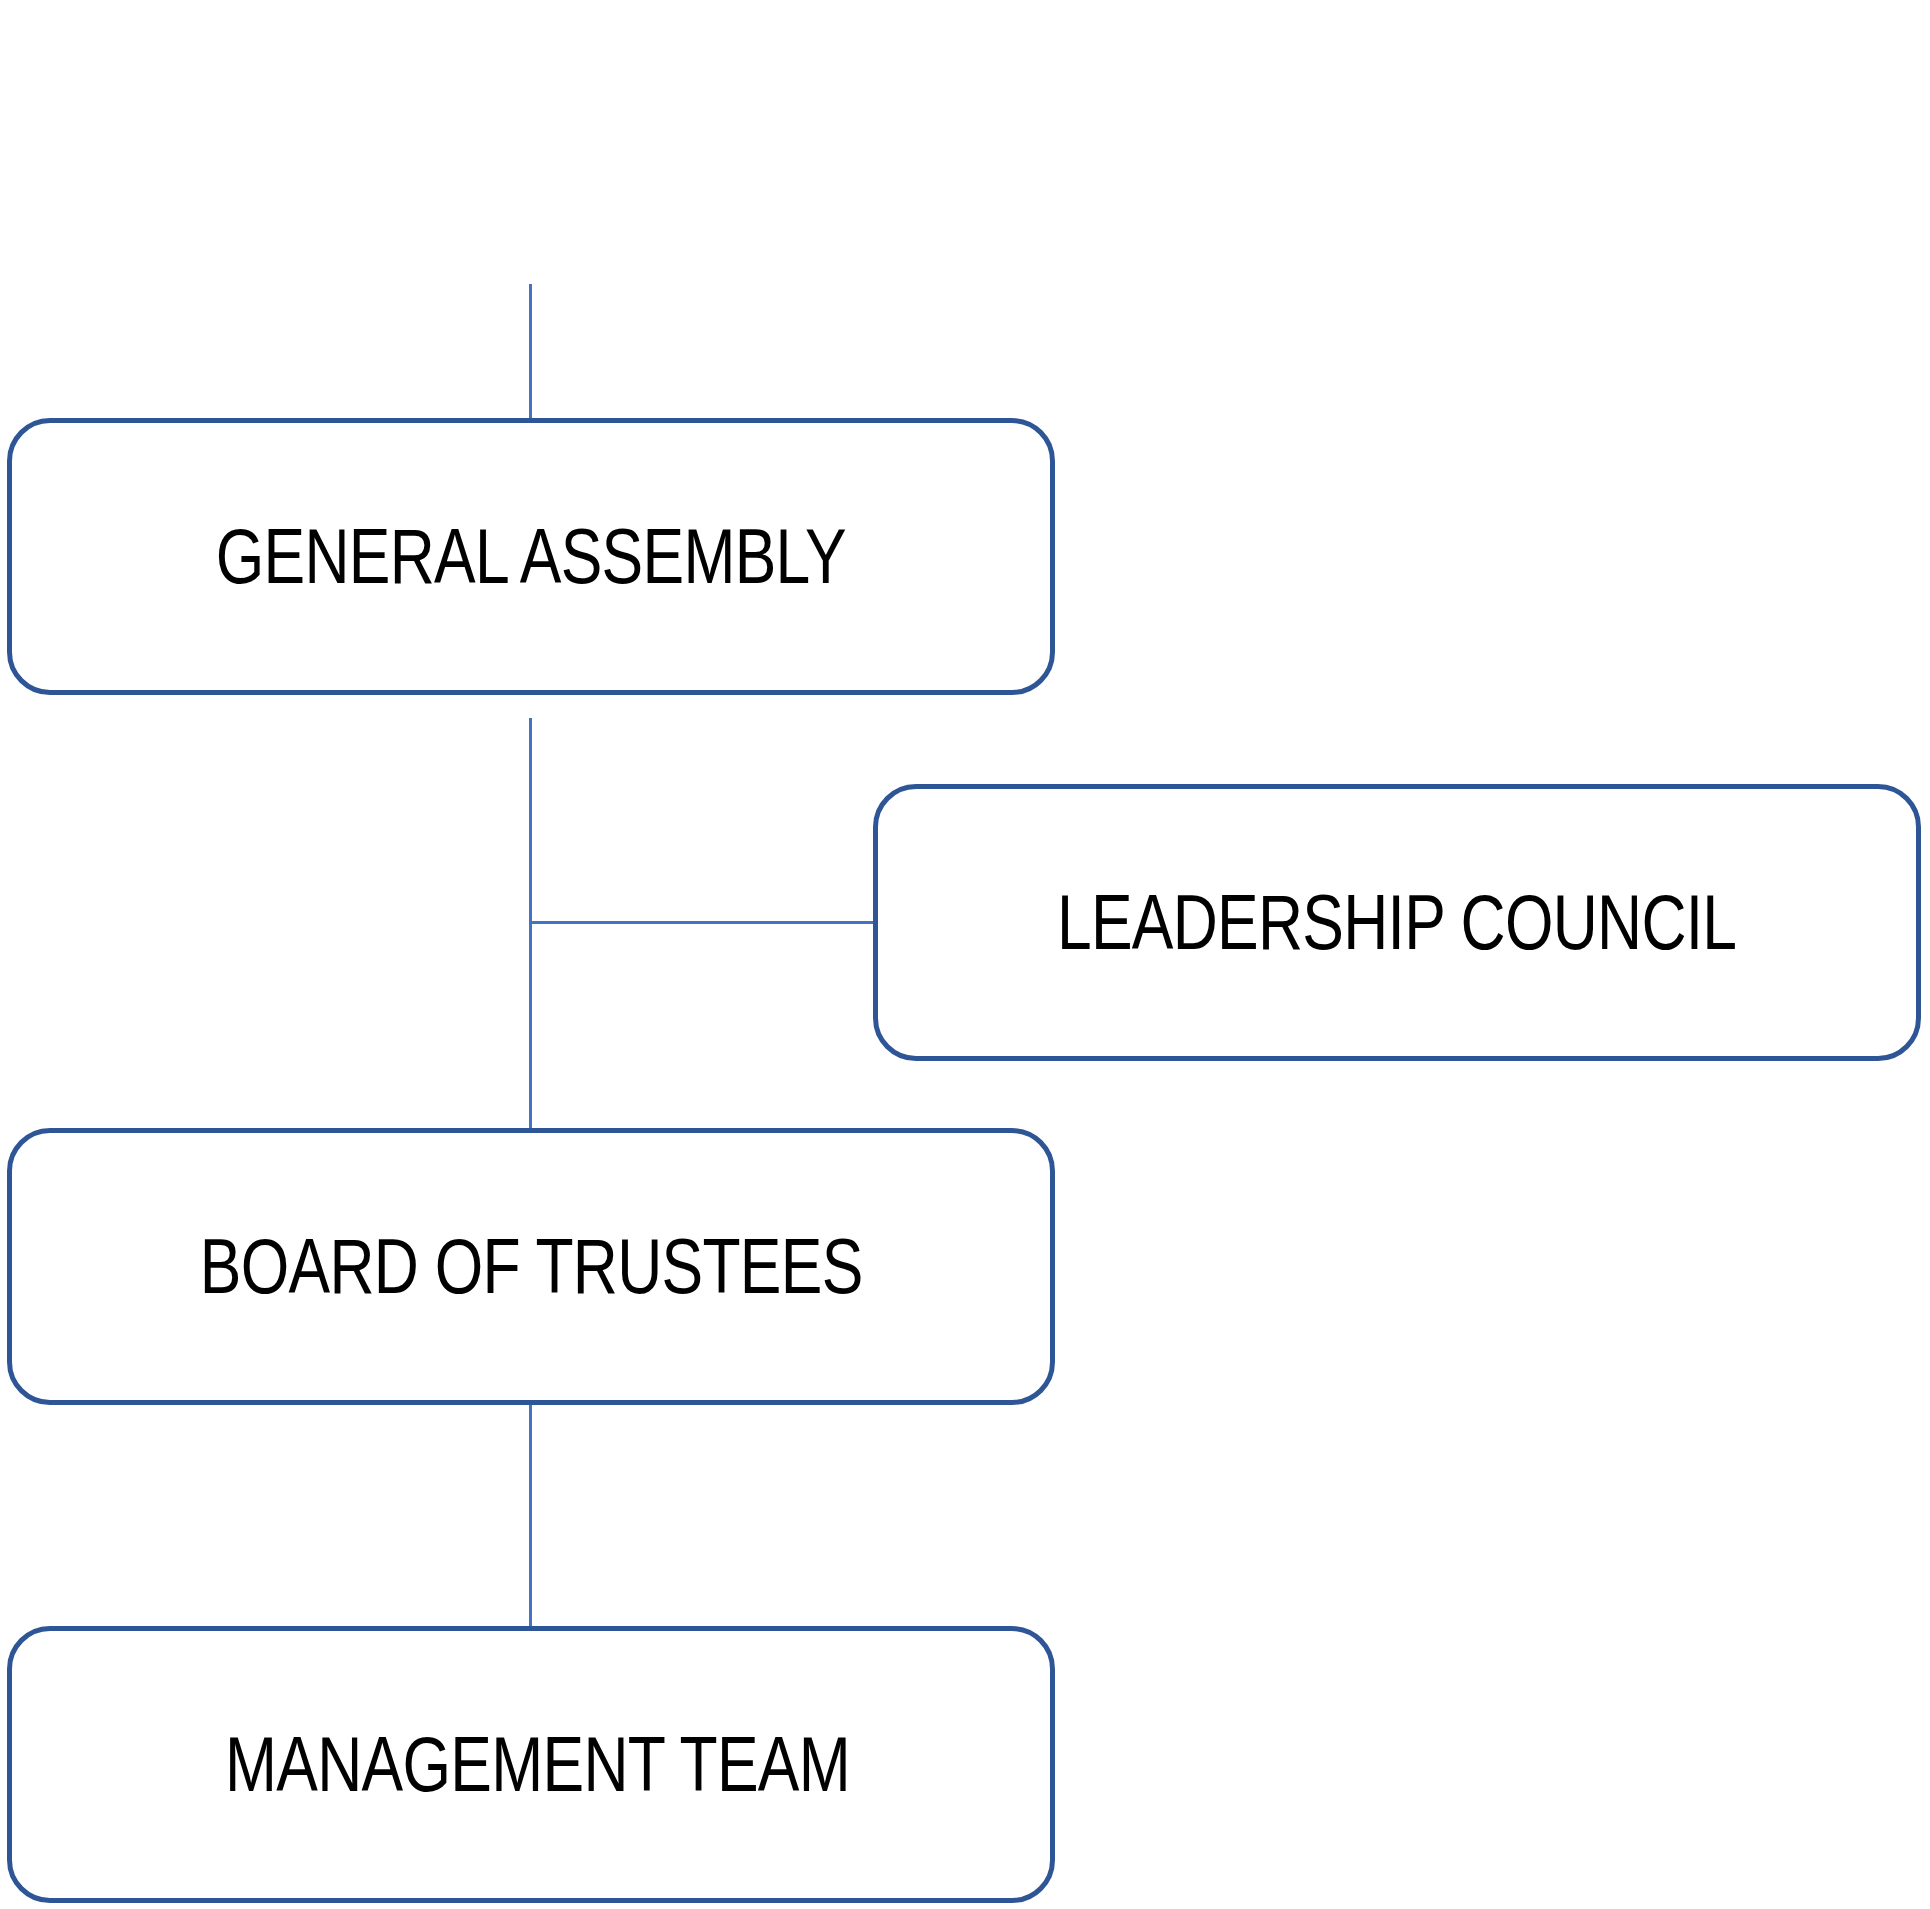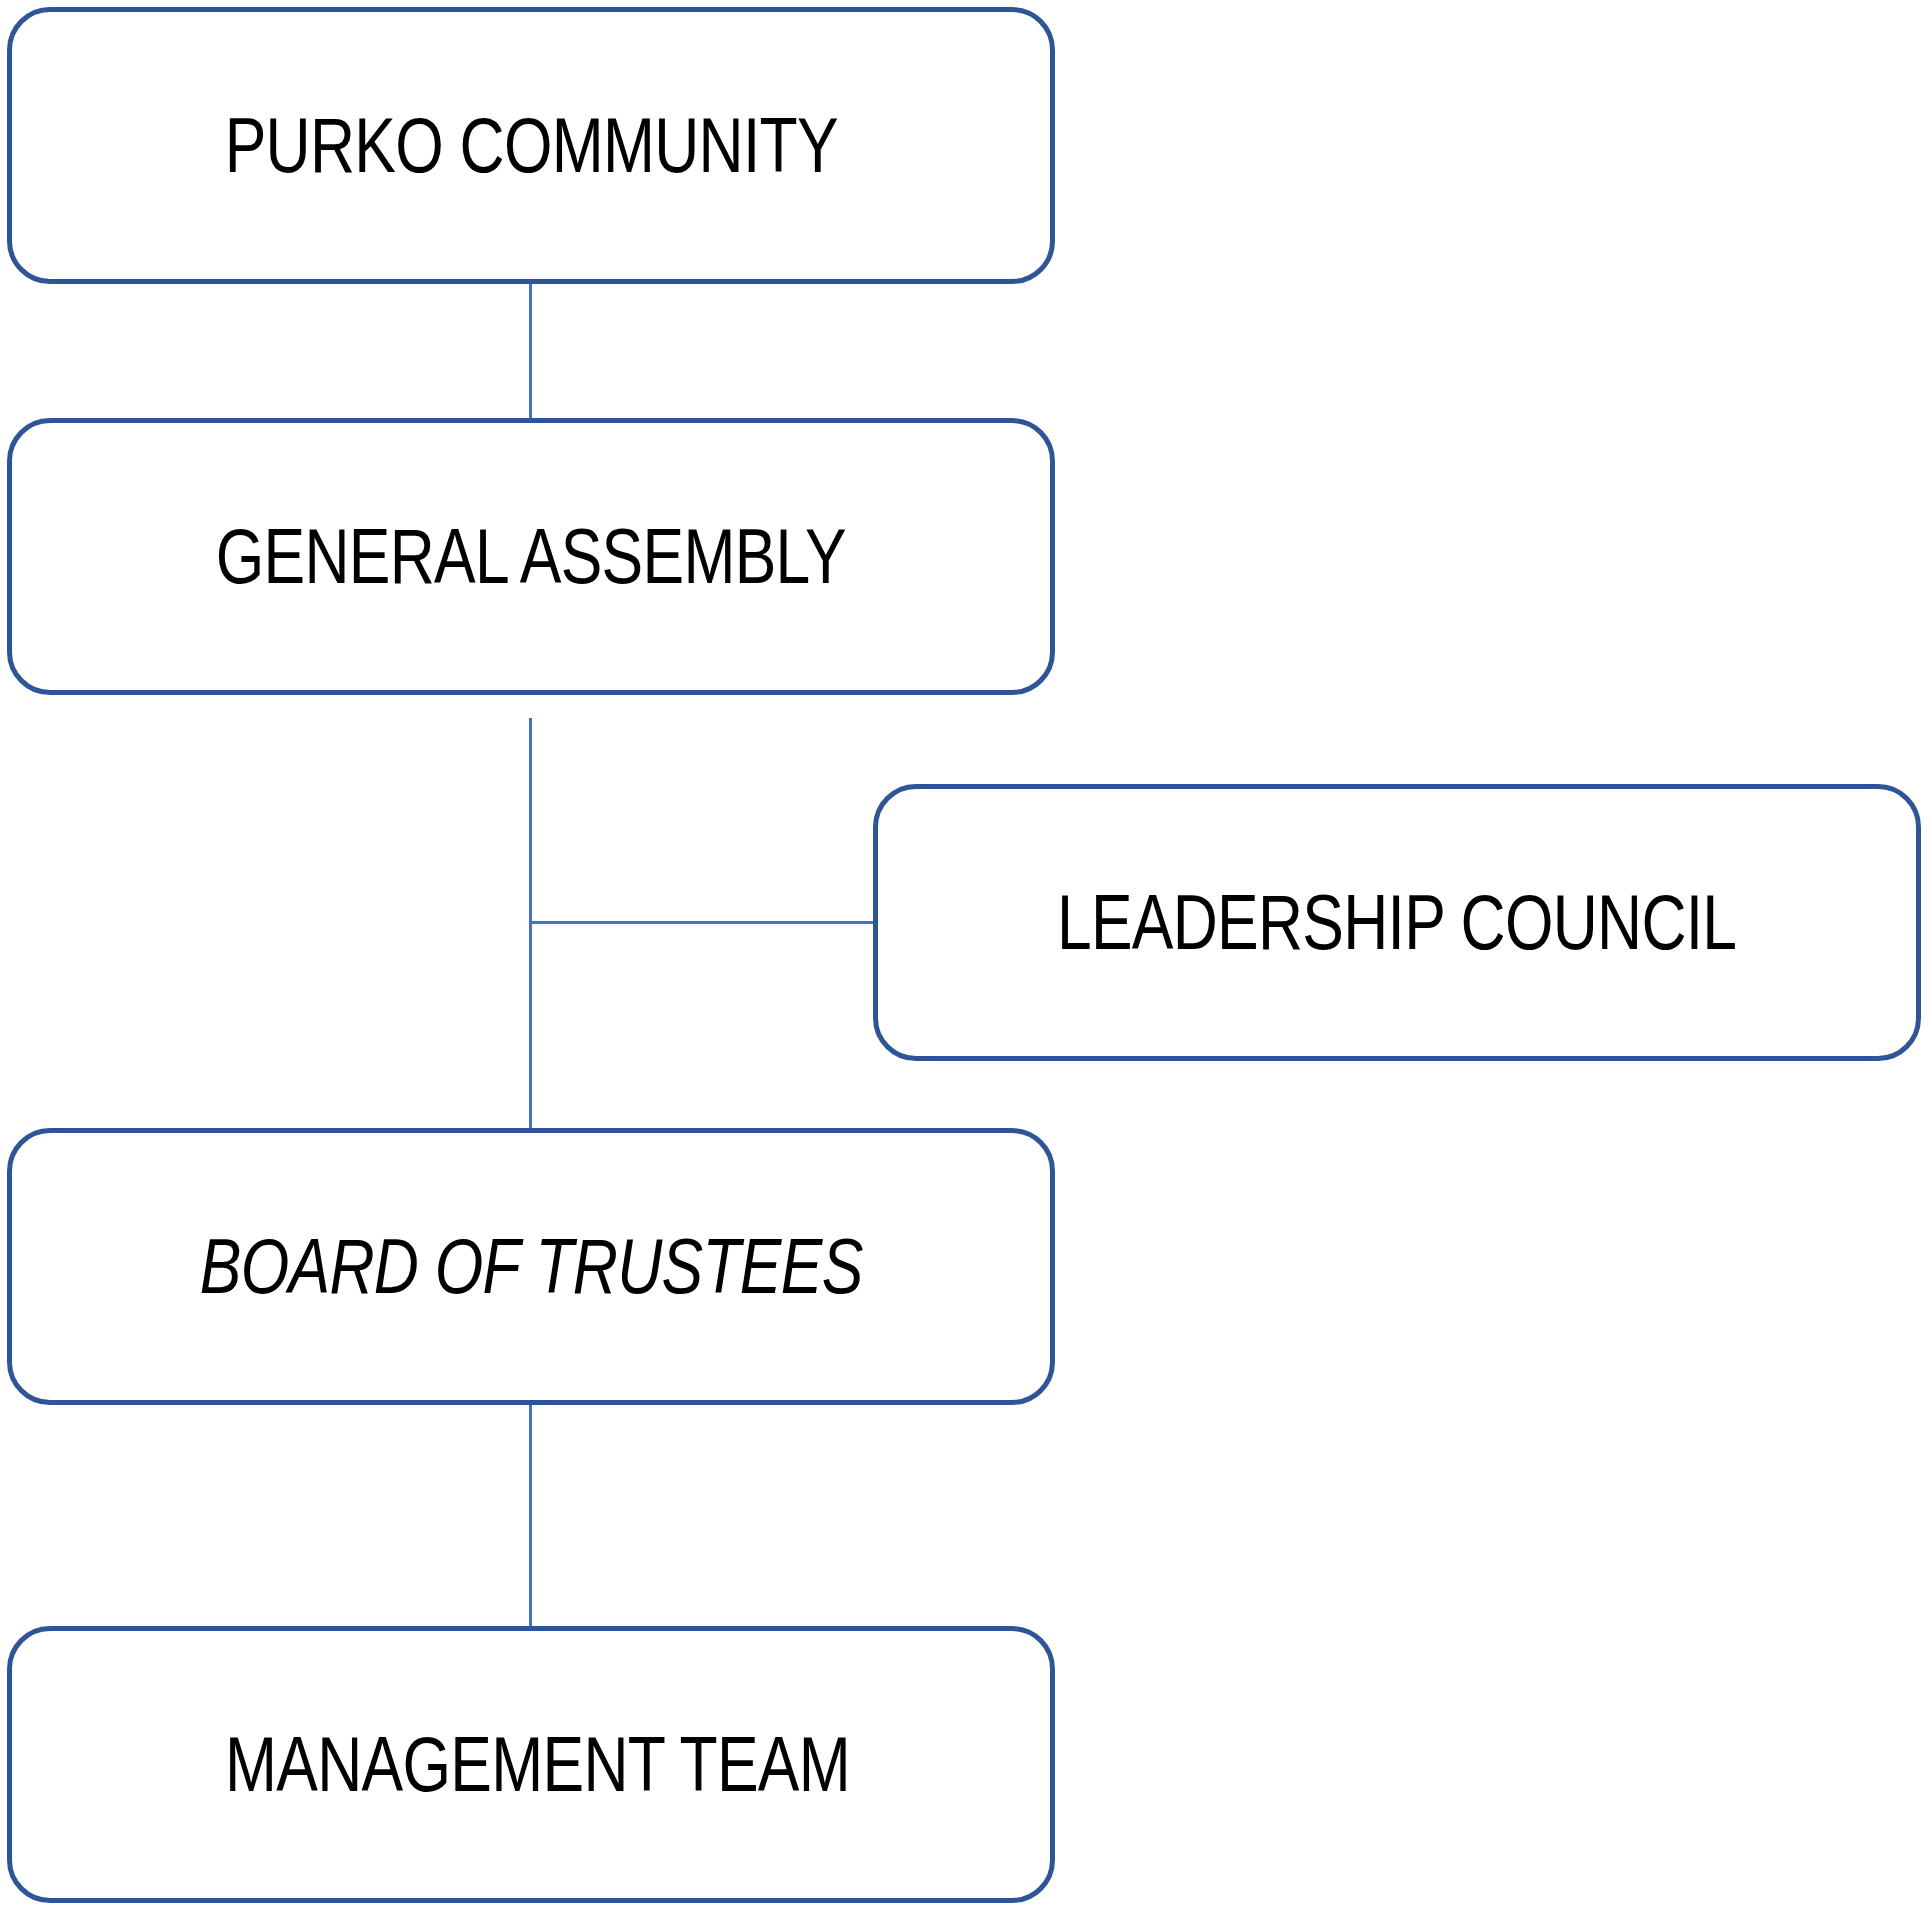--- a/index.html
+++ b/index.html
@@ -36,41 +36,38 @@
     transform: scaleX(0.8);
     transform-origin: center center;
   }
   .conn {
     position: absolute;
     background: #4472C4;
   }
   #node-1 { left: 7px;   top: 7px;    }
   #node-2 { left: 7px;   top: 418px; align-items: center;  }
   #node-3 { left: 873px; top: 784px;  }
-  #node-4 { left: 7px;   top: 1128px; font-style: italic; }
+  #node-4 { left: 7px;   top: 1128px; }
   #node-5 { left: 7px;   top: 1626px; padding-left: 14px; }
 
   #conn-1 { left: 529px; top: 284px;  width: 2.7px;   height: 161px; }
   #conn-2 { left: 529px; top: 718px;  width: 2.7px;   height: 411px; }
   #conn-3 { left: 529px; top: 921px; width: 346px; height: 2.7px;   }
   #conn-4 { left: 529px; top: 1403px; width: 2.7px;   height: 225px; }
 </style>
 </head>
 <body>
 
 <div class="canvas">
 
   <div class="conn" id="conn-1"></div>
   <div class="conn" id="conn-2"></div>
   <div class="conn" id="conn-3"></div>
   <div class="conn" id="conn-4"></div>
 
-  <div class="node" id="node-1">
-    <span class="label">PURKO COMMUNITY</span>
-  </div>
 
   <div class="node" id="node-2">
     <span class="label">GENERAL ASSEMBLY</span>
   </div>
 
   <div class="node" id="node-3">
     <span class="label">LEADERSHIP COUNCIL</span>
   </div>
 
   <div class="node" id="node-4">

